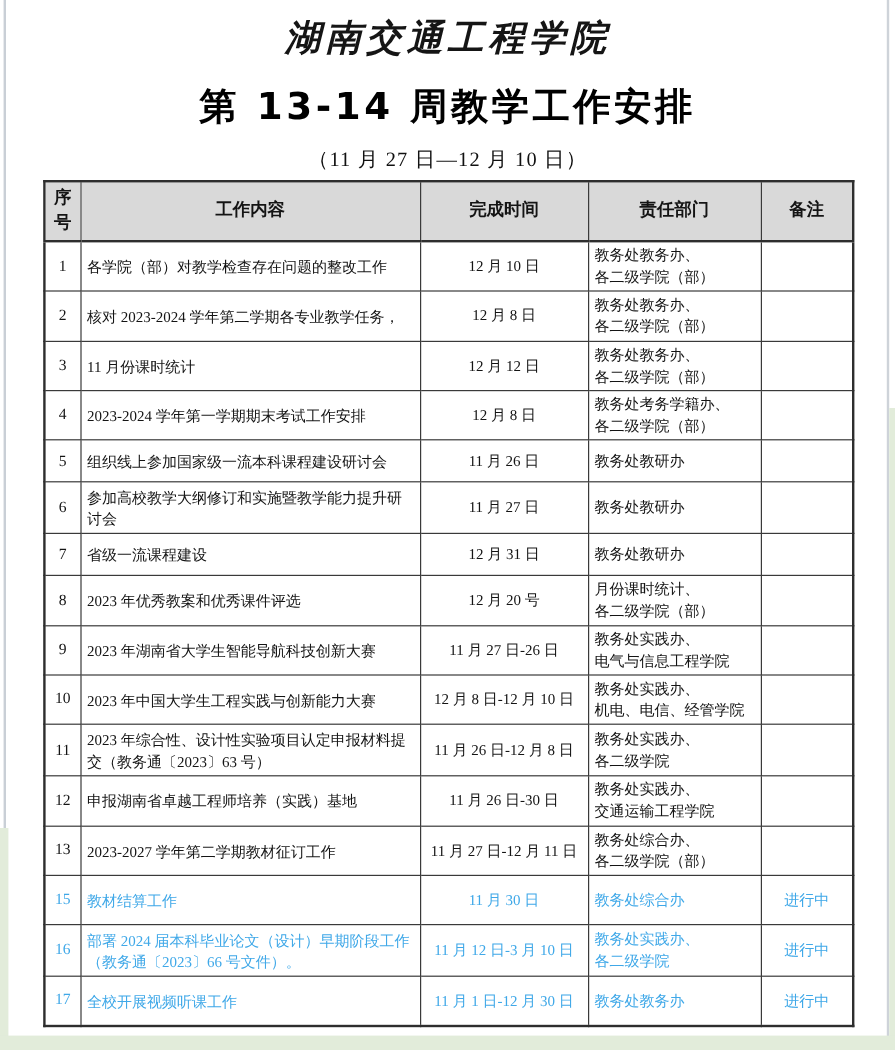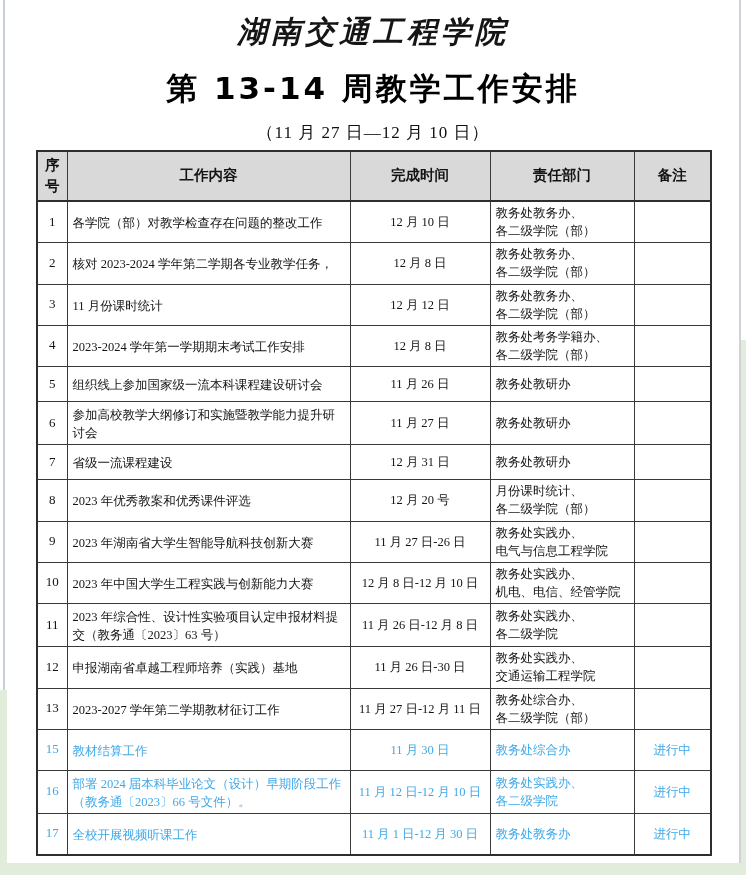--- a/index.html
+++ b/index.html
@@ -224,21 +224,21 @@
           <tr class="hl">
     <td class="col-index">15</td>
     <td class="col-content">教材结算工作</td>
     <td class="col-deadline">11 月 30 日</td>
     <td class="col-department">教务处综合办</td>
     <td class="col-remark">进行中</td>
   </tr>
           <tr class="hl">
     <td class="col-index">16</td>
     <td class="col-content">部署 2024 届本科毕业论文（设计）早期阶段工作（教务通〔2023〕66 号文件）。</td>
-    <td class="col-deadline">11 月 12 日-12 月 10 日</td>
+    <td class="col-deadline">11 月 12 日-3 月 10 日</td>
     <td class="col-department">教务处实践办、
 各二级学院</td>
     <td class="col-remark">进行中</td>
   </tr>
           <tr class="hl">
     <td class="col-index">17</td>
     <td class="col-content">全校开展视频听课工作</td>
     <td class="col-deadline">11 月 1 日-12 月 30 日</td>
     <td class="col-department">教务处教务办</td>
     <td class="col-remark">进行中</td>

